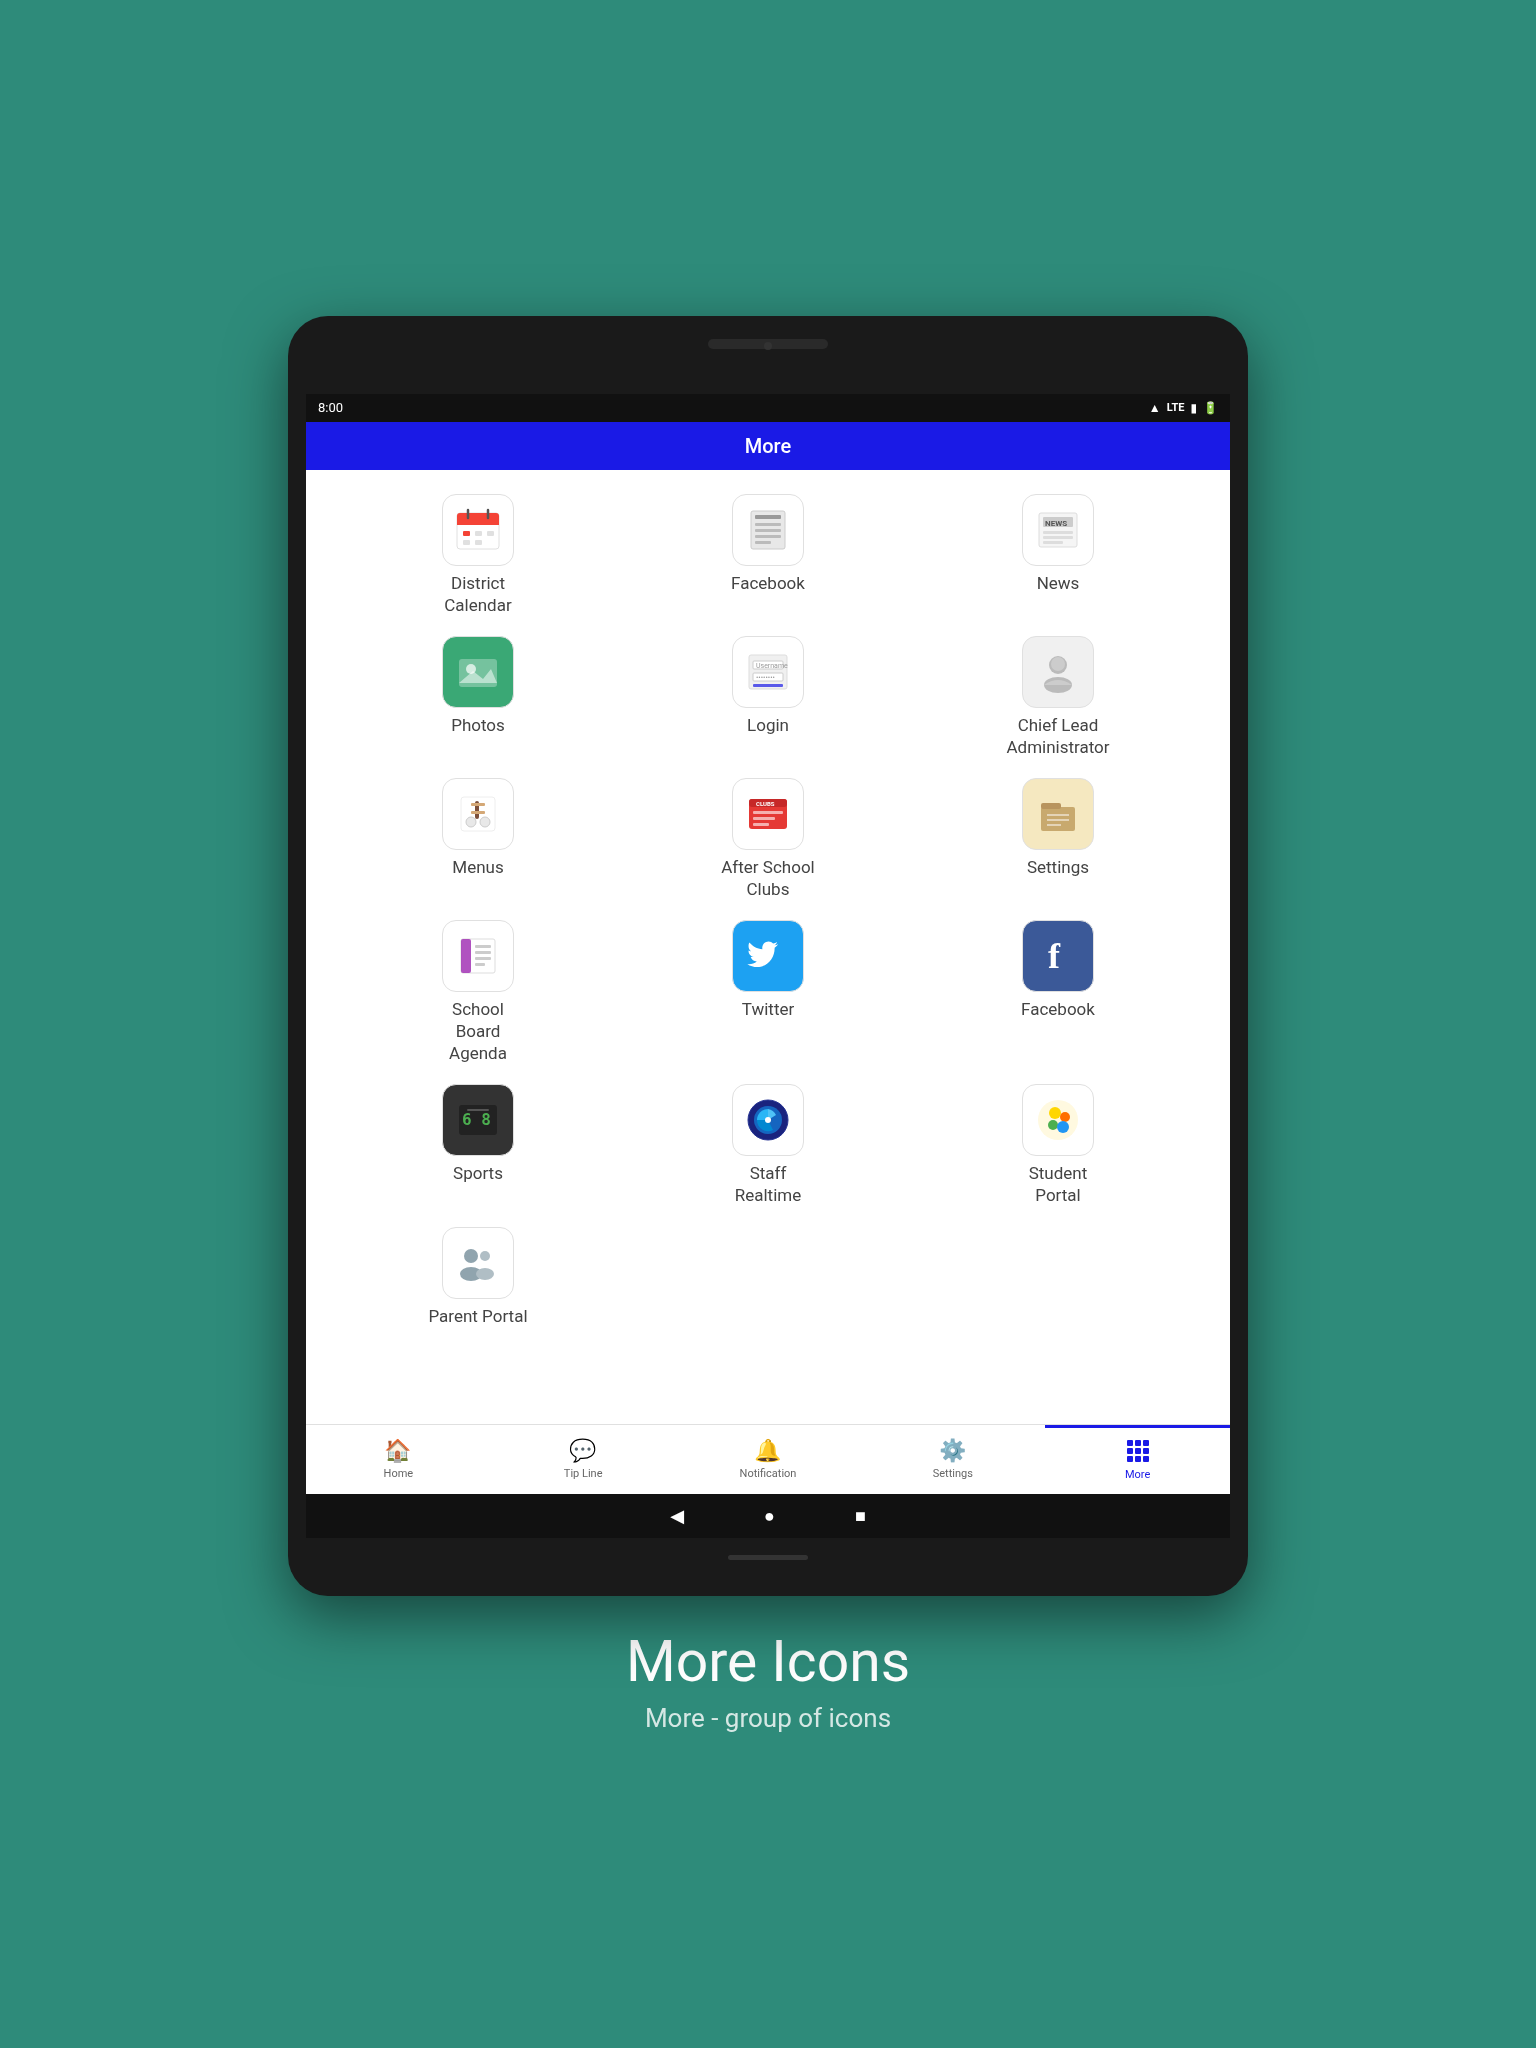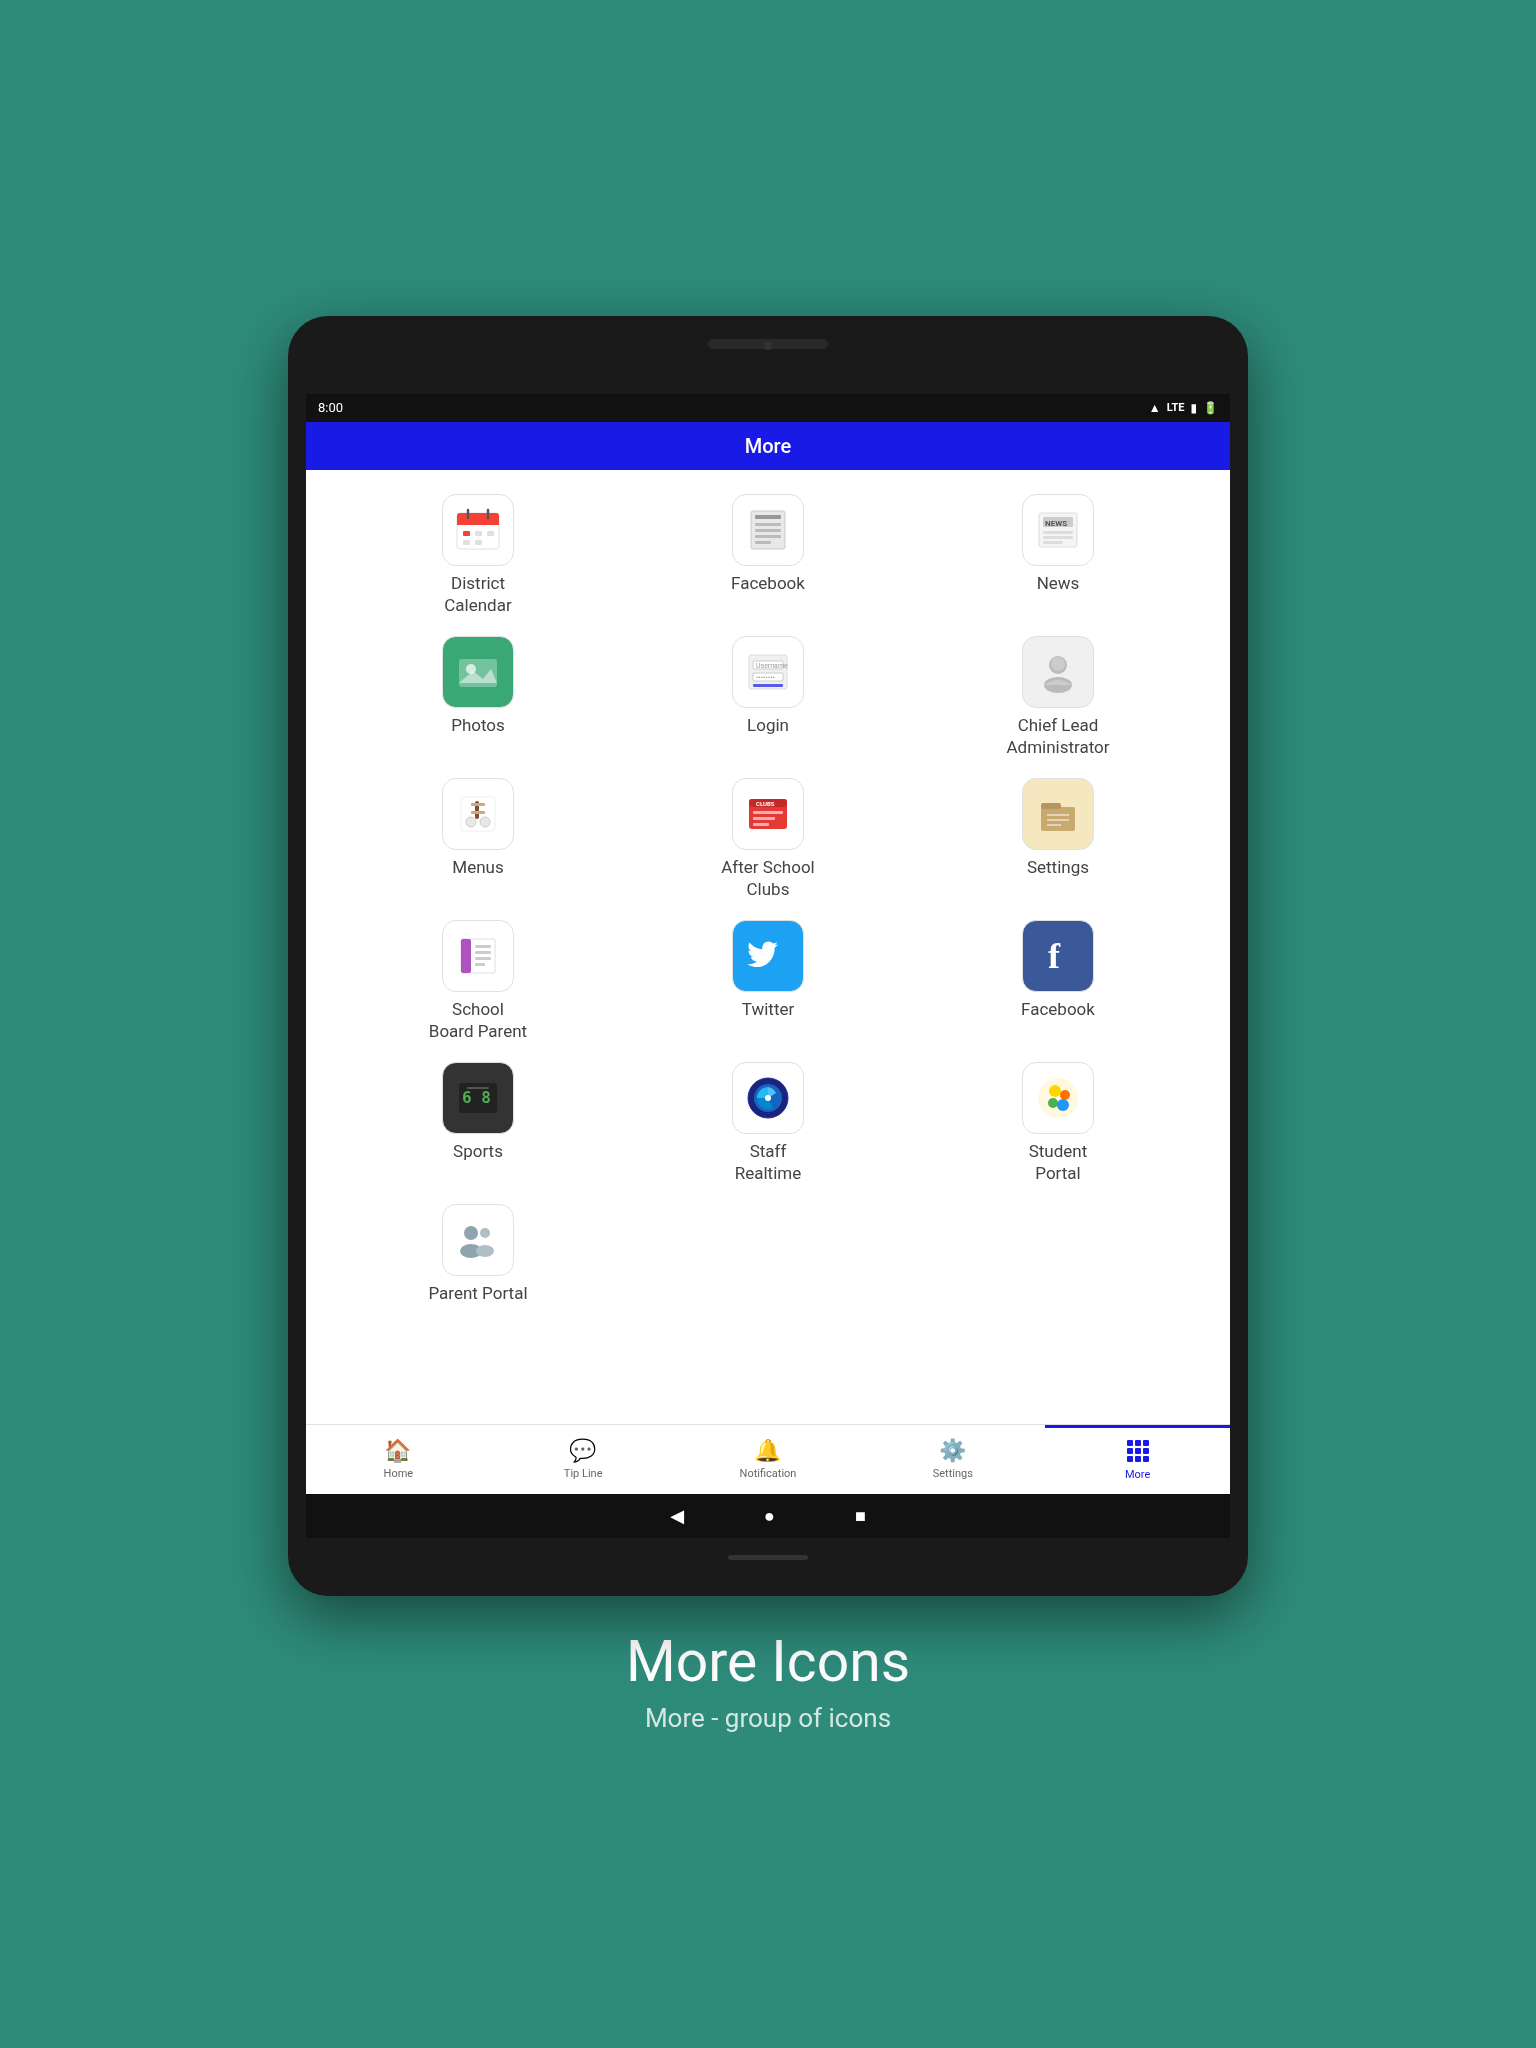--- a/index.html
+++ b/index.html
@@ -402,21 +402,21 @@
           <div class="icon-wrapper icon-schoolboard">
             <svg width="50" height="50" viewBox="0 0 50 50">
               <rect x="8" y="8" width="34" height="34" rx="2" fill="white" stroke="#ddd" stroke-width="1"></rect>
               <rect x="8" y="8" width="10" height="34" rx="2" fill="#9c27b0" opacity="0.8"></rect>
               <rect x="22" y="14" width="16" height="3" rx="1" fill="#ccc"></rect>
               <rect x="22" y="20" width="16" height="3" rx="1" fill="#ccc"></rect>
               <rect x="22" y="26" width="16" height="3" rx="1" fill="#ccc"></rect>
               <rect x="22" y="32" width="10" height="3" rx="1" fill="#ccc"></rect>
             </svg>
           </div>
-          <span class="icon-label">School Board Parent</span>
+          <span class="icon-label">School Board Agenda</span>
         </div>
 
         <div class="icon-item">
           <div class="icon-wrapper" style="background:#1da1f2;border-radius:14px;">
             <svg width="44" height="44" viewBox="0 0 44 44">
               <path d="M 40 11 C 38.5 11.7 36.9 12.2 35.2 12.4 C 36.9 11.4 38.2 9.8 38.8 7.9 C 37.2 8.8 35.4 9.5 33.5 9.9 C 32 8.3 29.8 7.3 27.4 7.3 C 22.8 7.3 19 11.1 19 15.8 C 19 16.5 19.1 17.1 19.2 17.7 C 12.2 17.3 6 13.9 1.9 8.8 C 1.1 10.1 0.7 11.6 0.7 13.2 C 0.7 16.2 2.2 18.9 4.5 20.5 C 3.1 20.4 1.8 20 0.7 19.4 L 0.7 19.5 C 0.7 23.6 3.6 27 7.5 27.8 C 6.8 28 6 28.1 5.2 28.1 C 4.7 28.1 4.1 28.1 3.6 28 C 4.7 31.4 7.9 33.9 11.7 34 C 8.8 36.3 5.2 37.6 1.2 37.6 C 0.5 37.6 -0.2 37.6 -0.9 37.5 C 3 39.9 7.5 41.3 12.4 41.3 C 27.4 41.3 35.5 28.1 35.5 16.7 L 35.5 15.6 C 37.2 14.5 38.7 13.1 40 11.4 Z" fill="white" transform="translate(2,2) scale(0.75)"></path>
             </svg>
           </div>
           <span class="icon-label">Twitter</span>
         </div>

